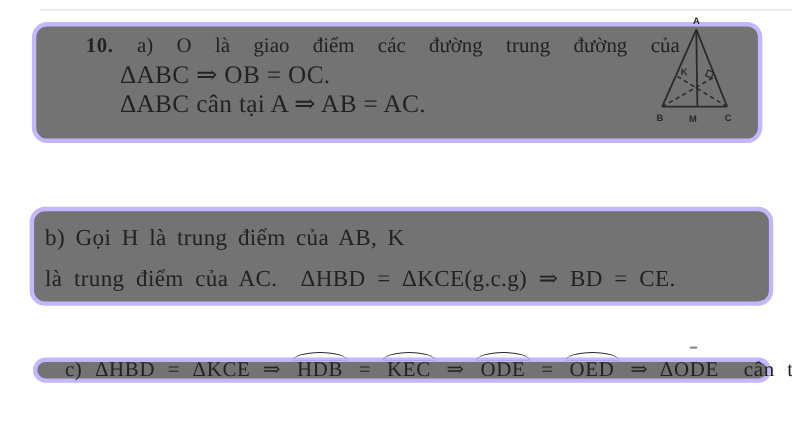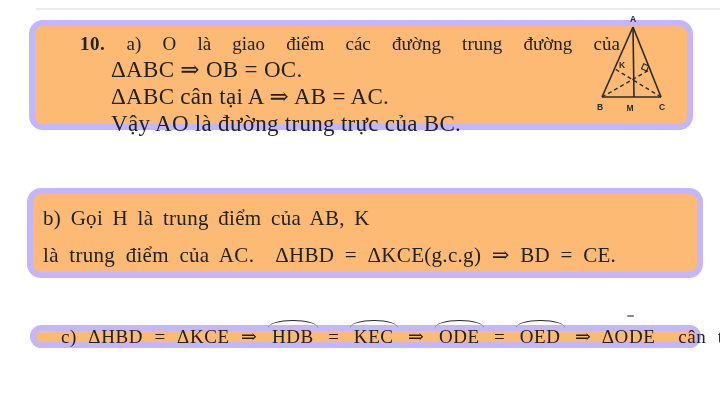--- a/index.html
+++ b/index.html
@@ -15,23 +15,23 @@
   .scan-line-top {
     position:absolute; left:36px; top:8px; width:684px; height:2px;
     background:#ebebeb;
   }
   .scan-dash {
     position:absolute; left:627px; top:315px; width:7px; height:2px;
     background:#8a8a8a; border-radius:1px;
   }
   .round-box {
     position:absolute;
-    border:6px solid #c4b5fd;
+    border:4px solid #c4b5fd;
     border-radius:14px;
-    background:#fdba74;
+    background:#737373;
   }
   .box-a { left:29px; top:20px; width:664px; height:110px; }
   .box-b { left:27px; top:188px; width:676px; height:90px; }
   .box-c { left:30px; top:325px; width:671px; height:23px; border-radius:17px; }
 
   
   .box-a .justified-line {
     position:absolute; left:45px; top:7px; width:540px;
     display:flex; justify-content:space-between;
     font-size:19px; line-height:22px; white-space:nowrap;
@@ -95,21 +95,20 @@
       <span>giao</span>
       <span>điểm</span>
       <span>các</span>
       <span>đường</span>
       <span>trung</span>
       <span>đường</span>
       <span>của</span>
     </div>
     <div class="stmt stmt-2">ΔABC ⇒ OB = OC.</div>
     <div class="stmt stmt-3">ΔABC cân tại A ⇒ AB = AC.</div>
-    <div class="stmt stmt-4">Vậy AO là đường trung trực của BC.</div>
   </div>
 
   <div class="diagram">
     <svg width="92" height="106" viewBox="0 0 92 106">
       <g stroke="#2a2a2a" stroke-width="1.6" fill="none">
         <path d="M45 21 L14 91"></path>
         <path d="M45 21 L73 91"></path>
         <path d="M14 91 L73 91"></path>
         <path d="M45 21 L46 91"></path>
       </g>

